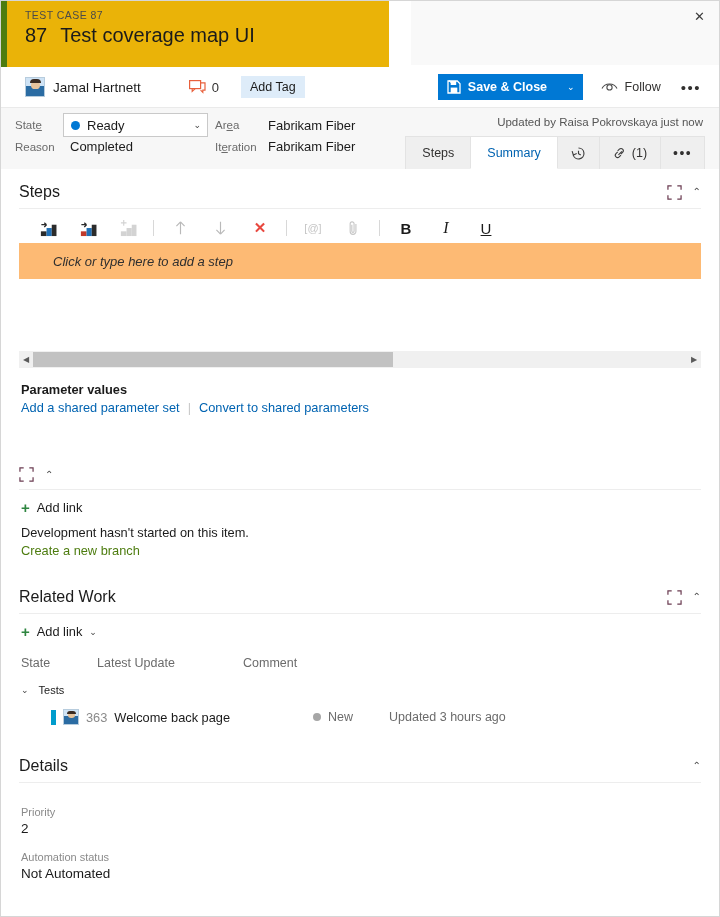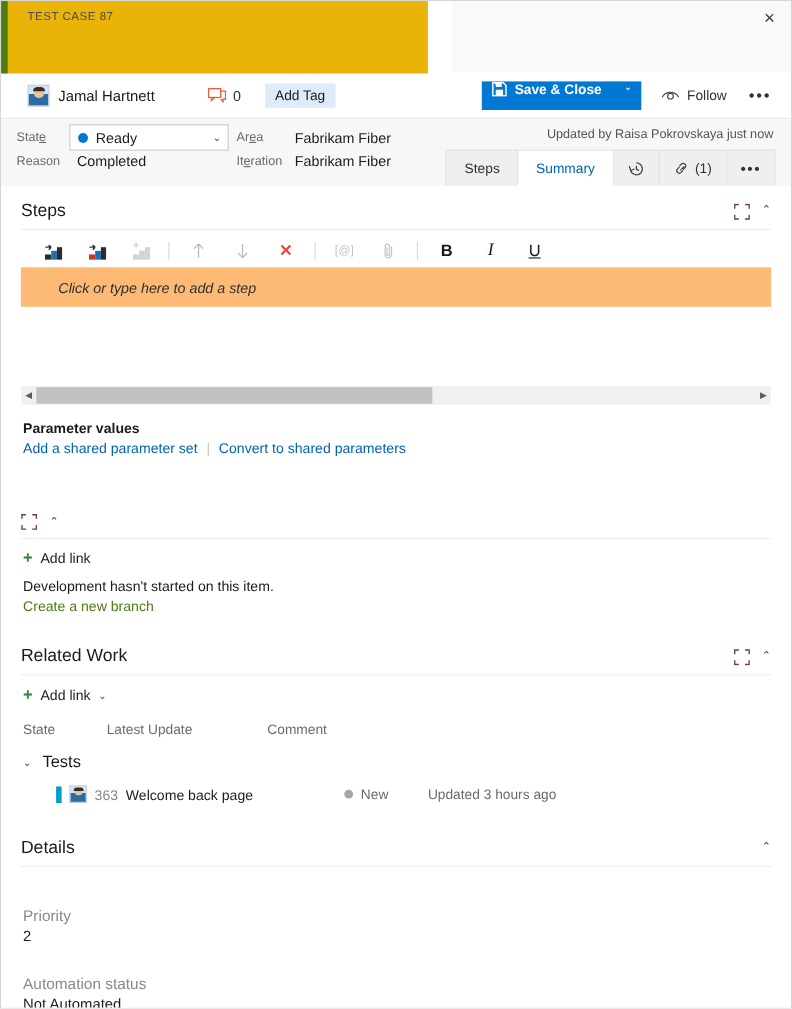--- a/index.html
+++ b/index.html
@@ -62,21 +62,21 @@
   }
   .author-name { font-size: 13.5px; color: #1b1b1b; margin-left: 8px; white-space: nowrap; }
   .comment-chip { display: flex; align-items: center; gap: 6px; margin-left: 48px; cursor: pointer; }
   .comment-count { font-size: 13px; color: #323130; }
   .add-tag {
     margin-left: 22px; background: #deecf9; color: #1b1b1b;
     font-size: 12.5px; padding: 4px 9px; cursor: pointer; white-space: nowrap;
   }
   .meta-spacer { flex: 1 1 auto; }
   .save-close {
-    display: flex; align-items: flex-start; background: #0078d4; color: #ffffff;
+    display: flex; align-items: center; background: #0078d4; color: #ffffff;
     height: 26px; cursor: pointer; margin-right: 0;
   }
   .save-close .sc-main {
     display: flex; align-items: center; gap: 7px; padding: 0 11px 0 9px;
     font-size: 12.5px; font-weight: 600;
   }
   .save-close .sc-split { width: 1px; background: #1b86d8; }
   .save-close .sc-caret { display: flex; align-items: center; padding: 0 8px; font-size: 9px; }
   .follow-btn { display: flex; align-items: center; gap: 7px; margin-left: 18px; cursor: pointer; font-size: 12.5px; color: #323130; }
   .ellipsis-btn { margin-left: 20px; margin-right: 18px; font-size: 15px; letter-spacing: 1.5px; color: #323130; cursor: pointer; line-height: 1; }
@@ -161,52 +161,56 @@
   
   .rw-block { padding: 10px 0 0 20px; }
   .rw-cols { display: flex; align-items: center; margin-top: 17px; }
   .rwc { font-size: 12.5px; color: #6b6b6b; }
   .rwc.c-link { width: 292px; display: flex; align-items: center; gap: 7px; }
   .rwc.c-state { width: 76px; }
   .rwc.c-update { width: 146px; }
   .sort-arrow { font-size: 11px; color: #6b6b6b; }
   .group-row { display: flex; align-items: center; gap: 10px; margin-top: 14px; cursor: pointer; }
   .group-caret { font-size: 9px; color: #444; }
-  .group-label { font-size: 15px; color: #1b1b1b; }
+  .group-label { font-size: 11px; color: #1b1b1b; }
   .link-row { display: flex; align-items: center; margin-top: 13px; padding-left: 30px; }
   .lr-main { width: 262px; display: flex; align-items: center; gap: 7px; }
   .wi-icon { width: 5px; height: 15px; background: #009ccc; flex: 0 0 auto; }
   .mini-avatar {
     width: 16px; height: 16px; flex: 0 0 auto; position: relative; overflow: hidden;
     background: linear-gradient(#cfe3f5 0 40%, #2b6ca3 40% 100%); border: 1px solid #b7ccdd;
   }
   .mini-avatar::before { content: ""; position: absolute; left: 4px; top: 2px; width: 7px; height: 6px; background: #e6c39c; border-radius: 50% 50% 45% 45%; }
   .mini-avatar::after { content: ""; position: absolute; left: 3px; top: .5px; width: 9px; height: 3px; background: #3a2b22; border-radius: 4px 4px 0 0; }
   .lr-id { font-size: 12.8px; color: #8a8a8a; }
   .lr-title { font-size: 12.8px; color: #1b1b1b; cursor: pointer; }
   .lr-state { width: 76px; display: flex; align-items: center; gap: 7px; }
   .state-gdot { width: 8px; height: 8px; border-radius: 50%; background: #a6a6a6; }
   .lr-state-text { font-size: 12.5px; color: #6b6b6b; }
   .lr-update { width: 146px; font-size: 12.5px; color: #6b6b6b; }
 
   
   .details-block { padding: 8px 0 0 20px; }
-  .d-label { font-size: 14px; color: #8a8a8a; margin-top: 28px; }
+  .d-label { font-size: 11px; color: #8a8a8a; margin-top: 15px; }
   .d-value { font-size: 13.5px; color: #1b1b1b; margin-top: 3px; }
 
   svg { display: block; }
 </style>
 </head>
 <body>
 
 <div id="app">
 
   <div class="header-zone">
     <div class="title-panel">
       <div class="breadcrumb">TEST CASE 87</div>
+      <div class="title-row">
+        <span class="wi-id">87</span>
+        <span class="wi-title">Test coverage map UI</span>
+      </div>
     </div>
     <div class="right-panel">
       <div class="close-x">✕</div>
     </div>
 
     <div class="meta-row">
       <div class="avatar"></div>
       <span class="author-name">Jamal Hartnett</span>
 
       <div class="comment-chip">

